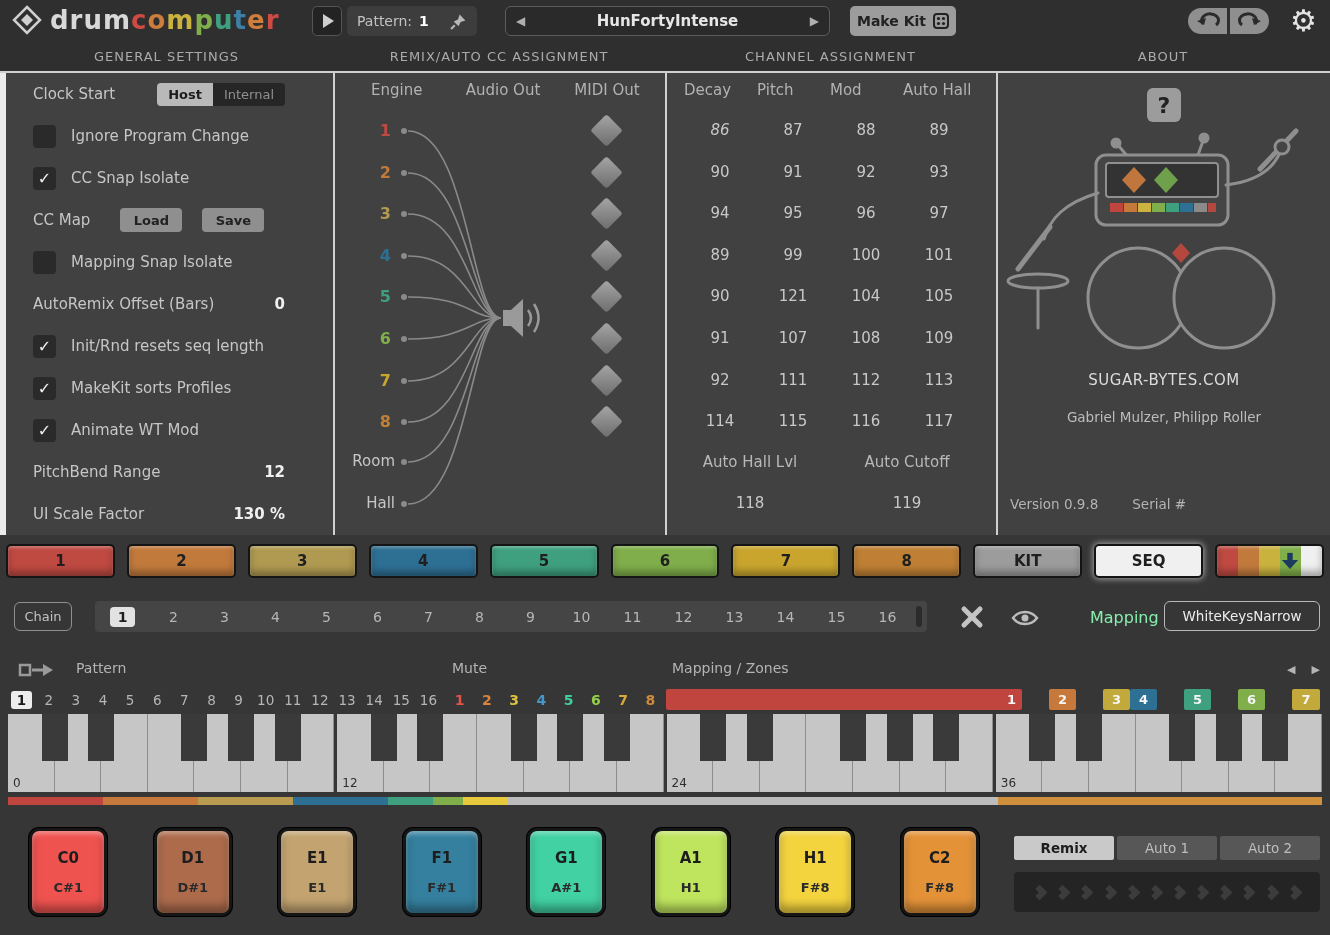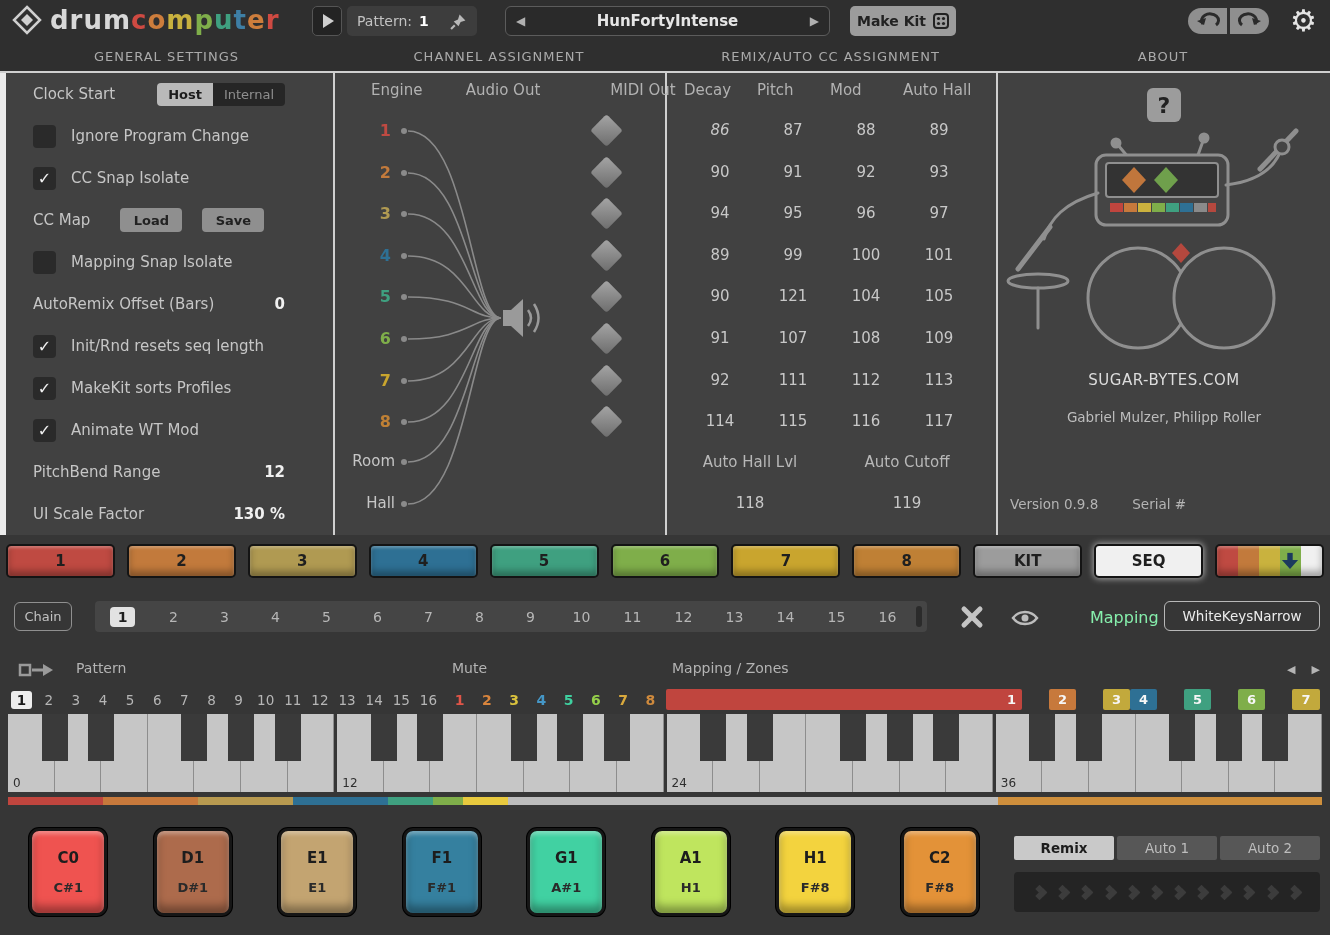--- a/index.html
+++ b/index.html
@@ -39,21 +39,21 @@
   .check{color:#f2f2f2;font-size:16px;font-weight:bold;}
   .toggle{margin-left:auto;display:flex;border-radius:4px;overflow:hidden;}
   .toggle-opt{padding:4px 11px;font-size:13px;background:#262626;color:#8f8f8f;cursor:pointer;}
   .toggle-opt.sel{background:#b9b9b9;color:#1c1c1c;font-weight:bold;}
   .btn-wrap{display:flex;gap:20px;margin-left:30px;}
   .mini-btn{width:62px;height:24px;background:#8f8f8f;color:#222;border:none;border-radius:4px;font-size:13px;font-weight:bold;font-family:inherit;cursor:pointer;}
   .g-value{margin-left:auto;color:#f0f0f0;font-weight:bold;font-size:15px;cursor:ew-resize;}
   
   .engine-col{position:absolute;left:333px;top:0;width:332px;height:100%;}
   .col-h{position:absolute;top:8px;font-size:15px;color:#b2b2b2;}
-  .h-engine{left:38px;} .h-audio{left:132px;width:76px;text-align:center;} .h-midi{left:238px;width:72px;text-align:center;margin-left:36px;}
+  .h-engine{left:38px;} .h-audio{left:132px;width:76px;text-align:center;} .h-midi{left:238px;width:72px;text-align:center;}
   .engine-num{position:absolute;left:40px;width:18px;text-align:right;font-size:16px;font-weight:bold;cursor:pointer;}
   .midi-diamond{position:absolute;left:262px;width:23px;height:23px;background:linear-gradient(135deg,#a5a5a5,#6d6d6d);transform:rotate(45deg);border-radius:3px;cursor:pointer;}
   .send-label{position:absolute;left:8px;width:54px;text-align:right;font-size:15px;color:#c6c6c6;cursor:pointer;}
   .wires{position:absolute;left:0;top:0;}
   
   .cc-col{position:absolute;left:665px;top:0;width:331px;height:100%;}
   .cc-h{position:absolute;top:8px;width:72px;text-align:left;font-size:15px;color:#b2b2b2;}
   .cc-val{position:absolute;width:72px;text-align:center;font-size:15px;color:#c8c8c8;cursor:ew-resize;}
   .cc-bottom-label{position:absolute;top:380px;width:130px;text-align:center;font-size:15px;color:#b8b8b8;}
   .cc-bottom-val{position:absolute;top:421px;width:130px;text-align:center;font-size:15px;color:#c8c8c8;cursor:ew-resize;}
@@ -177,22 +177,22 @@
           <polygon points="17,13 24,9 15,6" fill="#2b2b2b"></polygon>
         </svg>
       </button>
     </div>
 
     <span class="gear">⚙</span>
   </header>
 
   <nav class="tabrow">
       <div class="tab">GENERAL SETTINGS</div>
+      <div class="tab">REMIX/AUTO CC ASSIGNMENT</div>
       <div class="tab">CHANNEL ASSIGNMENT</div>
-      <div class="tab">REMIX/AUTO CC ASSIGNMENT</div>
       <div class="tab">ABOUT</div>
     </nav>
 
   <section class="mainpanel">
     <div class="panel-edge"></div>
     <div class="vdiv v1"></div>
     <div class="vdiv v2"></div>
     <div class="vdiv v3"></div>
 
     <div class="general-col" id="general-rows-host">

